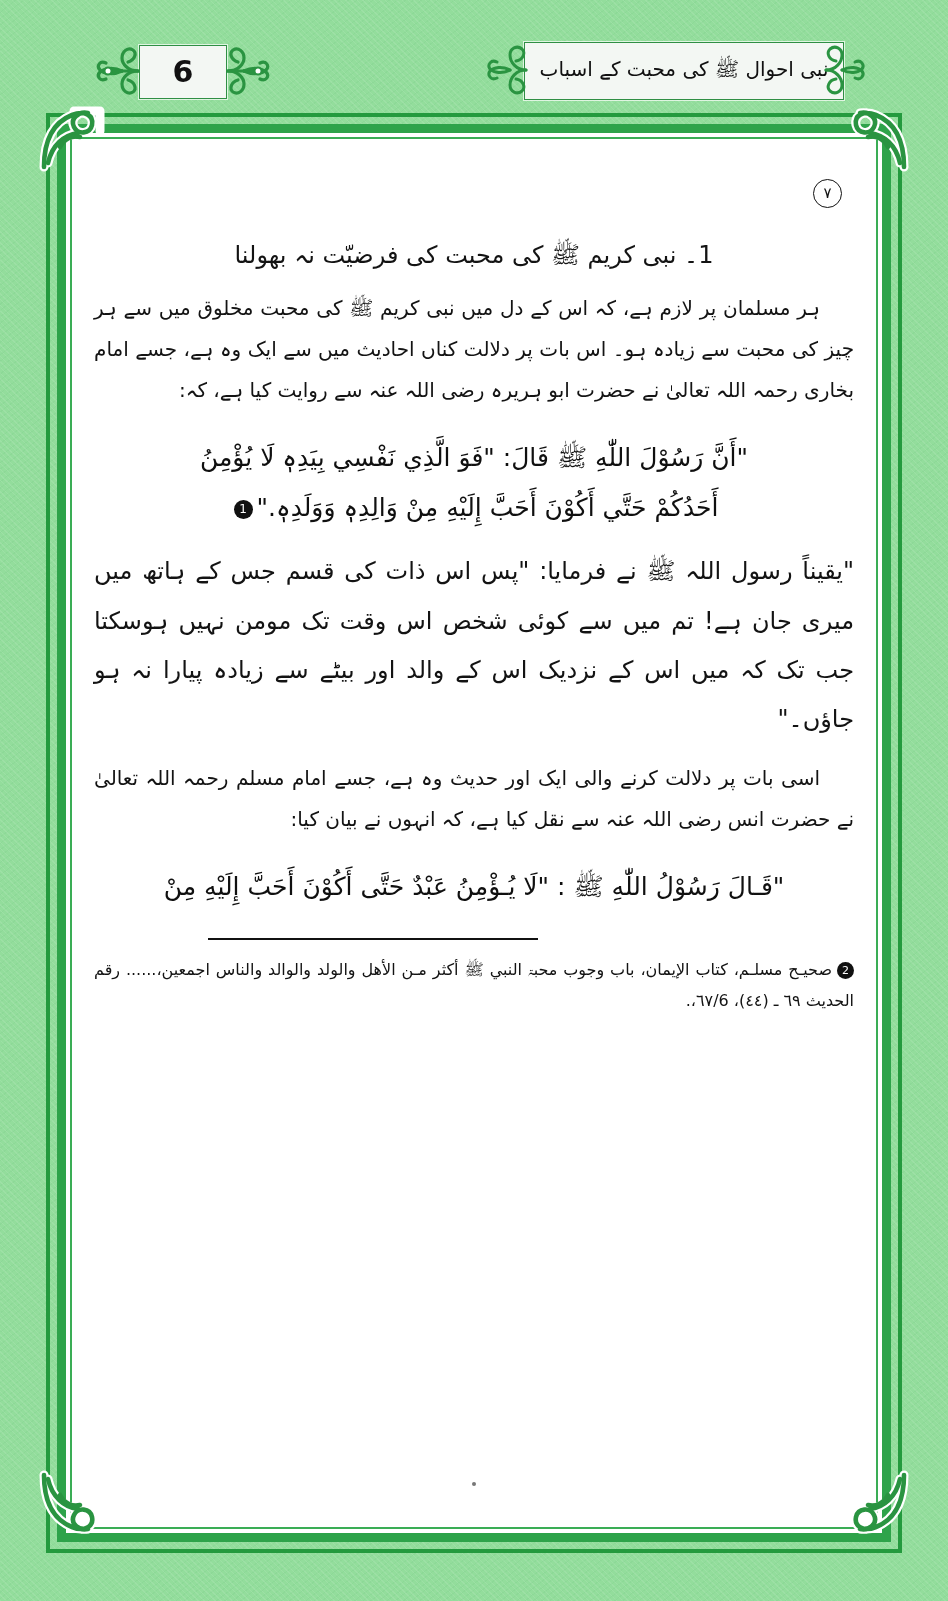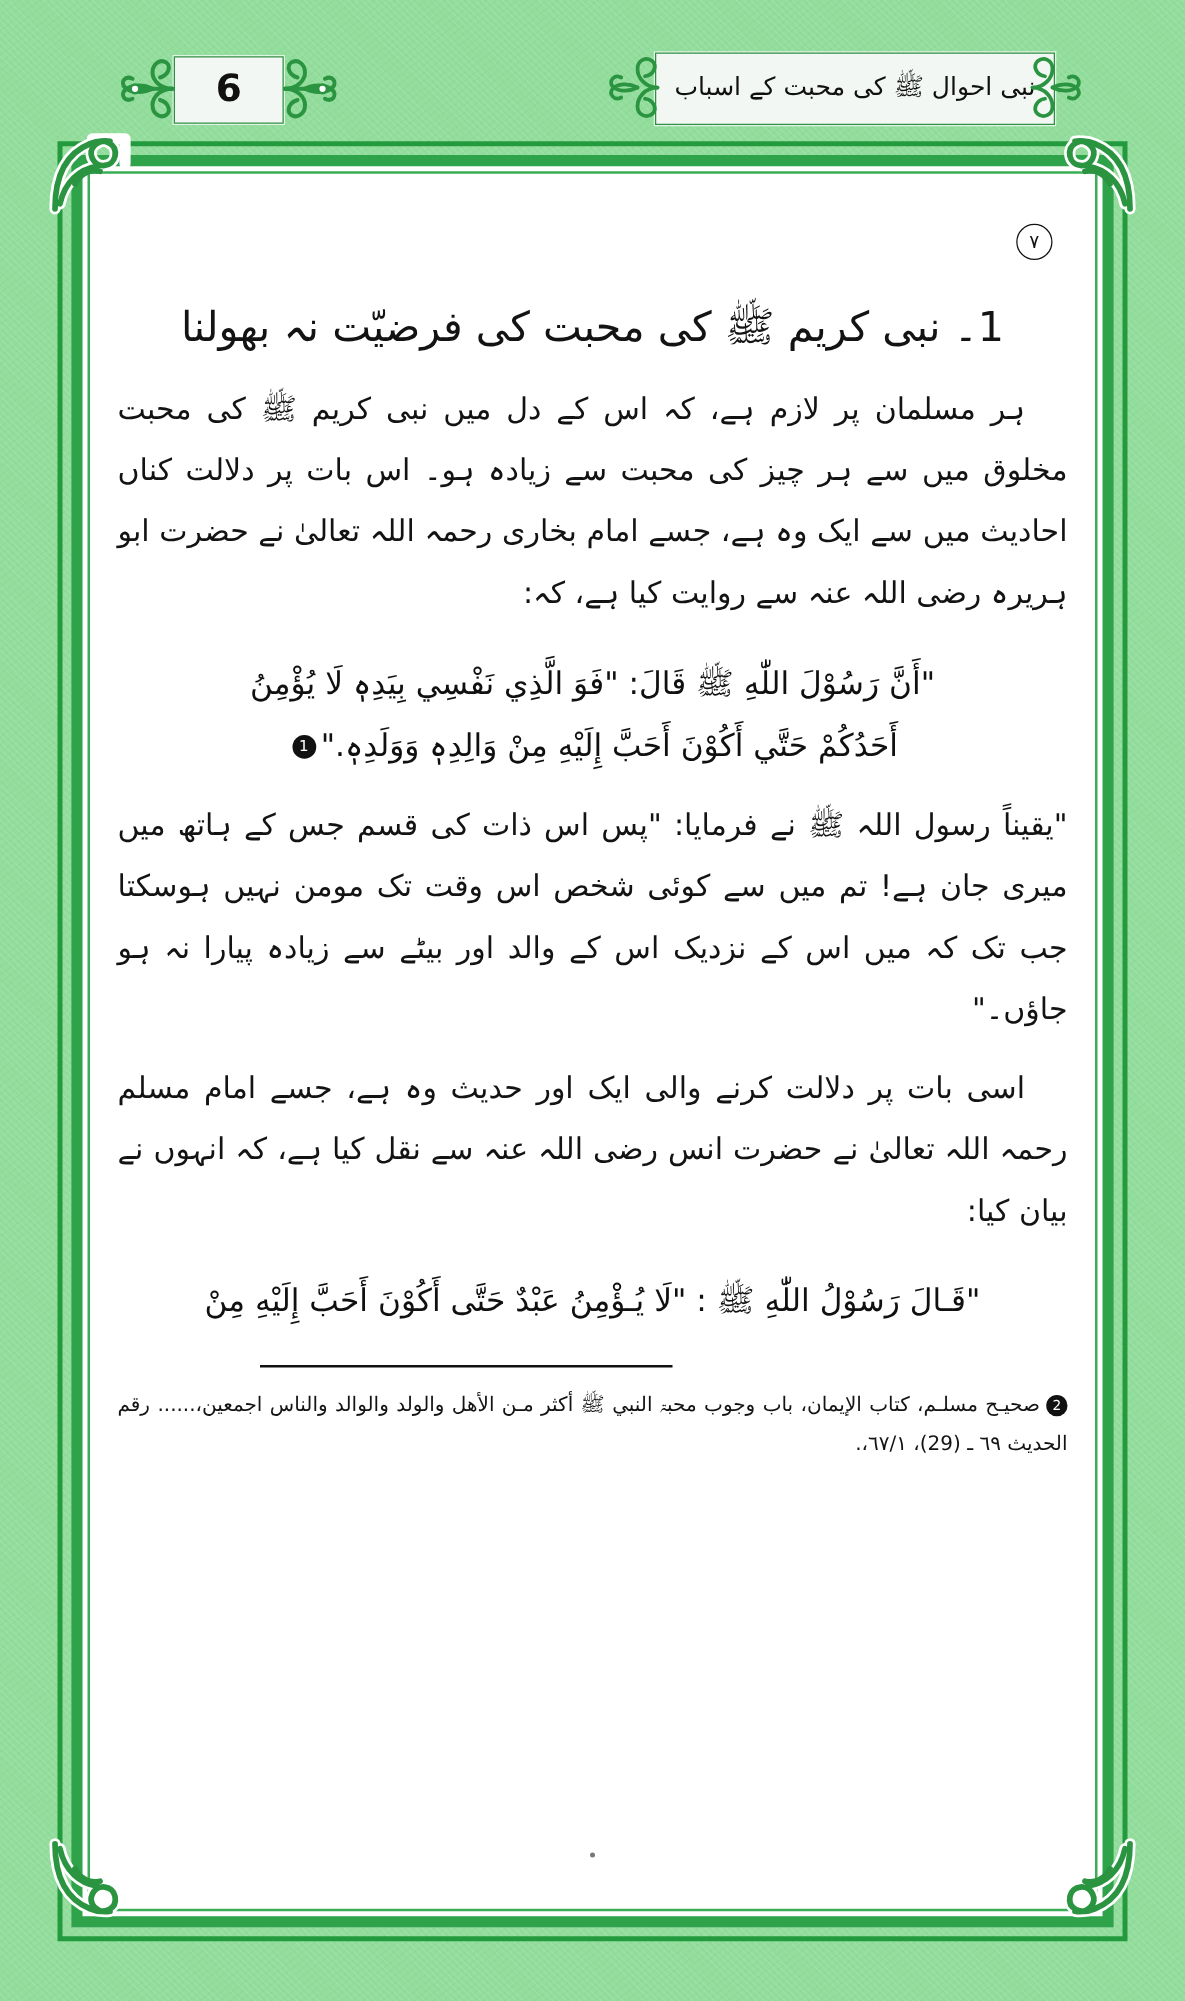--- a/index.html
+++ b/index.html
@@ -137,29 +137,29 @@
     width:27px;height:27px;border:1.6px solid #111;border-radius:50%;
     display:flex;align-items:center;justify-content:center;
     font-size:15px;line-height:1;margin-top:7px;
     font-family:"DejaVu Sans", sans-serif;
   }
   .bullet-text{flex:1 1 auto;}
 
   
   h2.section-heading{
     margin:28px 0 6px 0;
-    font-size:33px;font-weight:normal;line-height:1.6;
+    font-size:24px;font-weight:normal;line-height:1.6;
     text-align:center;
     font-family:"DejaVu Sans", sans-serif;
   }
 
   
   p.body-para{
     margin:14px 6px 0 6px;
-    font-size:24px;line-height:2.05;
+    font-size:20px;line-height:2.05;
     text-align:justify;
     text-justify:inter-word;
     text-indent:34px;
   }
 
   
   .hadith{
     margin:22px 26px 4px 26px;
     font-size:25px;line-height:2.0;
     text-align:center;
@@ -353,18 +353,18 @@
   <p class="body-para urdu">اسی بات پر دلالت کرنے والی ایک اور حدیث وہ ہے، جسے امام مسلم رحمہ اللہ تعالیٰ نے حضرت انس رضی اللہ عنہ سے نقل کیا ہے، کہ انہوں نے بیان کیا:</p>
 
   <div class="hadith arabic">
     <div>"قَـالَ رَسُوْلُ اللّٰهِ ﷺ : "لَا يُـؤْمِنُ عَبْدٌ حَتَّى أَكُوْنَ أَحَبَّ إِلَيْهِ مِنْ</div>
   </div>
 
   <div class="fn-rule"></div>
 
   <div class="footnotes">
     <p class="footnote urdu">
-      <span class="fn-num">2</span><span>صحیـح مسلـم، کتاب الإیمان، باب وجوب محبۃ النبي ﷺ أکثر مـن الأھل والولد والوالد والناس اجمعین،...... رقم الحدیث ٦٩ ـ (29)، ٦٧/١،.</span>
+      <span class="fn-num">2</span><span>صحیـح مسلـم، کتاب الإیمان، باب وجوب محبۃ النبي ﷺ أکثر مـن الأھل والولد والوالد والناس اجمعین،...... رقم الحدیث ٦٩ ـ (٤٤)، ٦٧/6،.</span>
     </p>
   </div>
 
   <div class="bottom-dot"></div>
 </div>
 
 </body></html>

